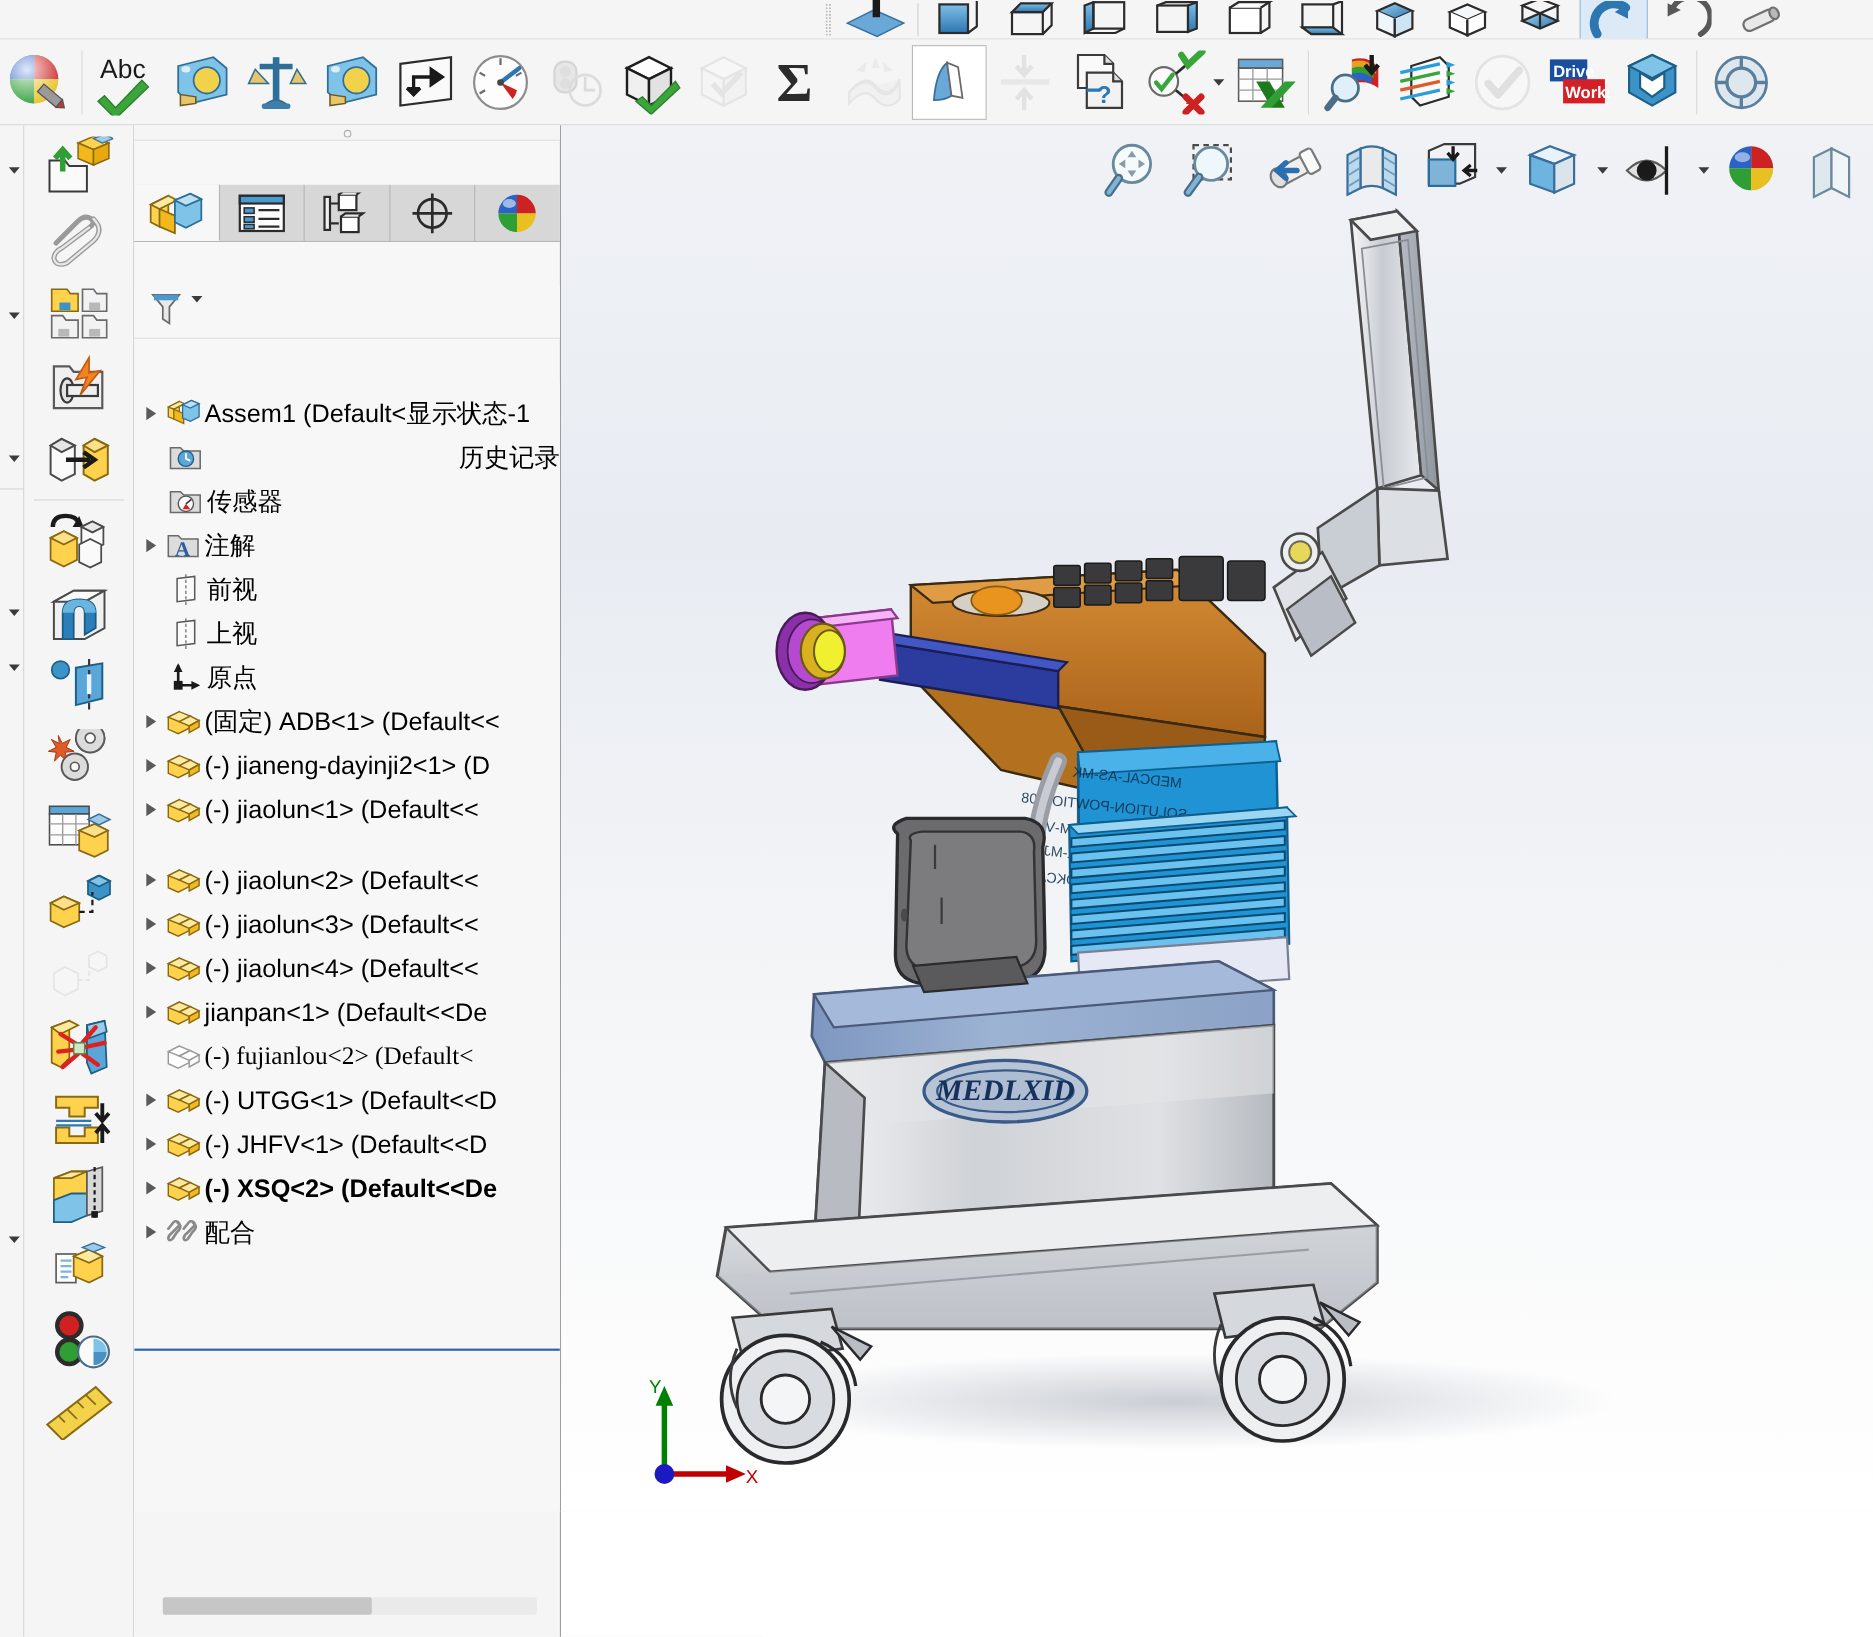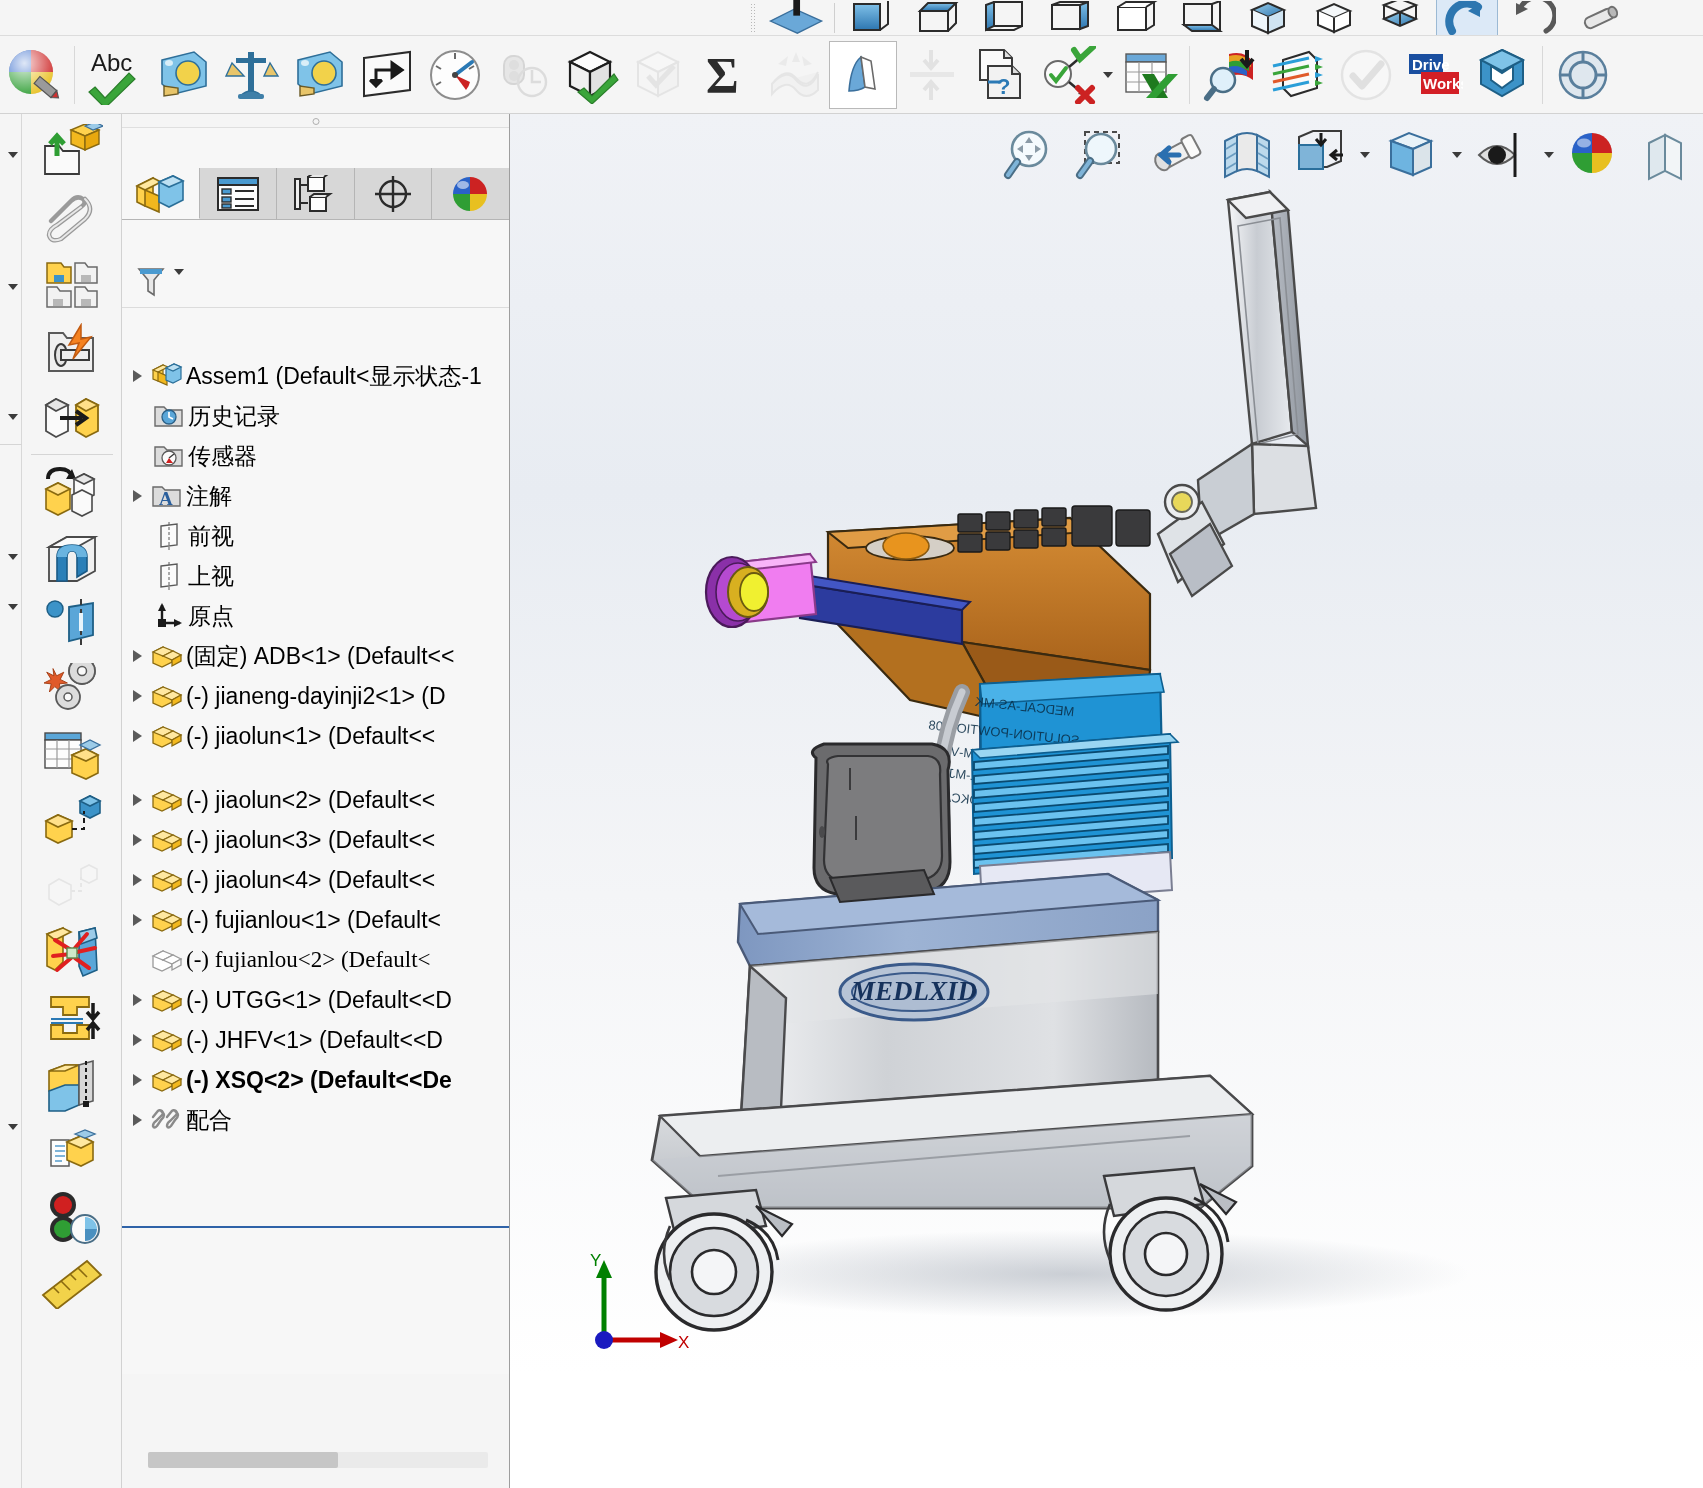--- a/index.html
+++ b/index.html
@@ -836,21 +836,21 @@
             <path d="M2 9 L12 4 L12 17 L7 20 L2 18 Z" fill="#ffd24d" stroke="#8a6a10" stroke-width="1.2"></path>
             <path d="M2 9 L12 4 L17 6 L7 11 Z" fill="#ffe8a0" stroke="#8a6a10" stroke-width="1.2"></path>
             <path d="M7 11 L7 20 L16 24 L16 15 Z" fill="#f2b81e" stroke="#8a6a10" stroke-width="1.2"></path>
             <path d="M15 7 L23 3 L30 6 L30 18 L22 22 L15 19 Z" fill="#7fc3e8" stroke="#2a6f99" stroke-width="1.2"></path>
             <path d="M15 7 L23 3 L30 6 L22 10 Z" fill="#bde0f2" stroke="#2a6f99" stroke-width="1.2"></path>
           </svg>
         </div>
         <div class="tw-label">Assem1  (Default&lt;显示状态-1</div>
       </div>
 
-      <div class="tree-row" style="padding-left:30px;">
+      <div class="tree-row" style="padding-left:30px;justify-content:space-between;">
         <div class="tw-icon">
           <svg width="32" height="30" viewBox="0 0 32 30">
             <path d="M2 6 L11 6 L14 9 L29 9 L29 25 L2 25 Z" fill="#dcdcdc" stroke="#6a6a6a" stroke-width="1.4"></path>
             <circle cx="16" cy="16" r="7" fill="#5aa6d8" stroke="#2a5f86" stroke-width="1.3"></circle>
             <path d="M16 11 L16 16 L20 18" fill="none" stroke="#ffffff" stroke-width="1.7"></path>
           </svg>
         </div>
         <div class="tw-label">历史记录</div>
       </div>
 
@@ -993,35 +993,35 @@
           <svg width="32" height="28" viewBox="0 0 32 28">
             <path d="M2 10 L12 5 L12 14 L21 14 L21 20 L11 25 L2 21 Z" fill="#ffd24d" stroke="#8a6a10" stroke-width="1.3"></path>
             <path d="M2 10 L12 5 L22 9 L12 14 Z" fill="#ffe8a0" stroke="#8a6a10" stroke-width="1.3"></path>
             <path d="M12 14 L22 9 L30 13 L21 18 Z" fill="#ffe8a0" stroke="#8a6a10" stroke-width="1.3"></path>
             <path d="M21 18 L30 13 L30 19 L21 24 Z" fill="#f2b81e" stroke="#8a6a10" stroke-width="1.3"></path>
           </svg>
         </div>
         <div class="tw-label">(-) jiaolun&lt;4&gt; (Default&lt;&lt;</div>
       </div>
 
-
       <div class="tree-row" style="padding-left:2px;">
         <div class="tw-arrow">
             <div class="tri"></div>
           </div>
         <div class="tw-icon">
           <svg width="32" height="28" viewBox="0 0 32 28">
             <path d="M2 10 L12 5 L12 14 L21 14 L21 20 L11 25 L2 21 Z" fill="#ffd24d" stroke="#8a6a10" stroke-width="1.3"></path>
             <path d="M2 10 L12 5 L22 9 L12 14 Z" fill="#ffe8a0" stroke="#8a6a10" stroke-width="1.3"></path>
             <path d="M12 14 L22 9 L30 13 L21 18 Z" fill="#ffe8a0" stroke="#8a6a10" stroke-width="1.3"></path>
             <path d="M21 18 L30 13 L30 19 L21 24 Z" fill="#f2b81e" stroke="#8a6a10" stroke-width="1.3"></path>
           </svg>
         </div>
-        <div class="tw-label">(-) fujianlou&lt;1&gt; (Default&lt;</div>
-      </div>
+        <div class="tw-label">jianpan&lt;1&gt; (Default&lt;&lt;De</div>
+      </div>
+
 
       <div class="tree-row" style="padding-left:28px;font-family:Liberation Serif, serif;">
         <div class="tw-icon">
           <svg width="32" height="28" viewBox="0 0 32 28">
             <path d="M2 10 L12 5 L12 14 L21 14 L21 20 L11 25 L2 21 Z" fill="#ffffff" stroke="#9a9a9a" stroke-width="1.3"></path>
             <path d="M2 10 L12 5 L22 9 L12 14 Z" fill="#ffffff" stroke="#9a9a9a" stroke-width="1.3"></path>
             <path d="M12 14 L22 9 L30 13 L21 18 Z" fill="#ffffff" stroke="#9a9a9a" stroke-width="1.3"></path>
             <path d="M21 18 L30 13 L30 19 L21 24 Z" fill="#fafafa" stroke="#9a9a9a" stroke-width="1.3"></path>
           </svg>
         </div>

